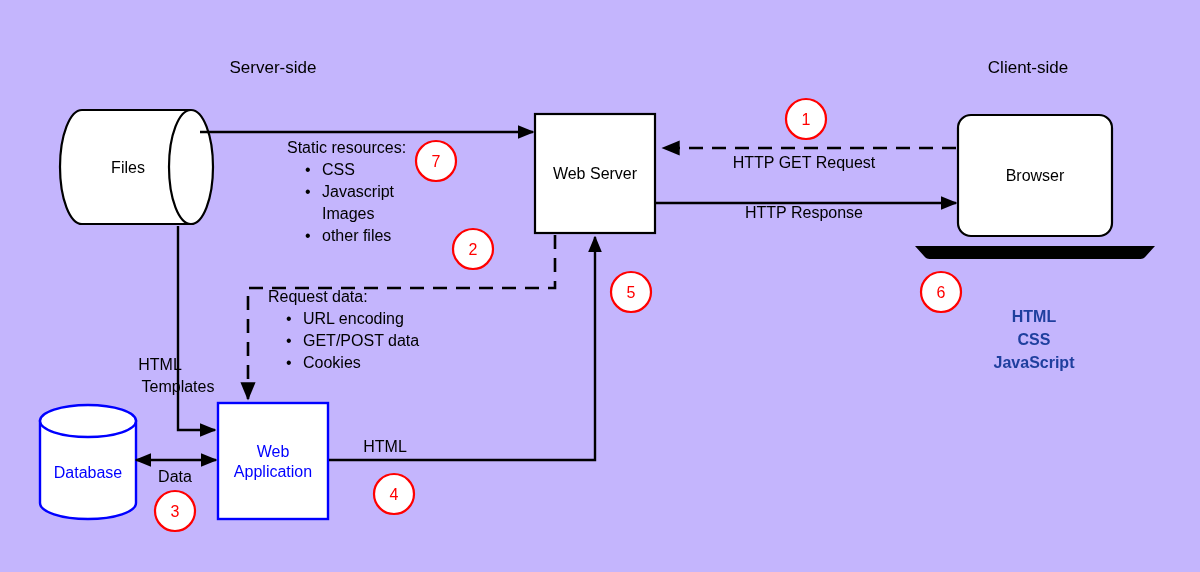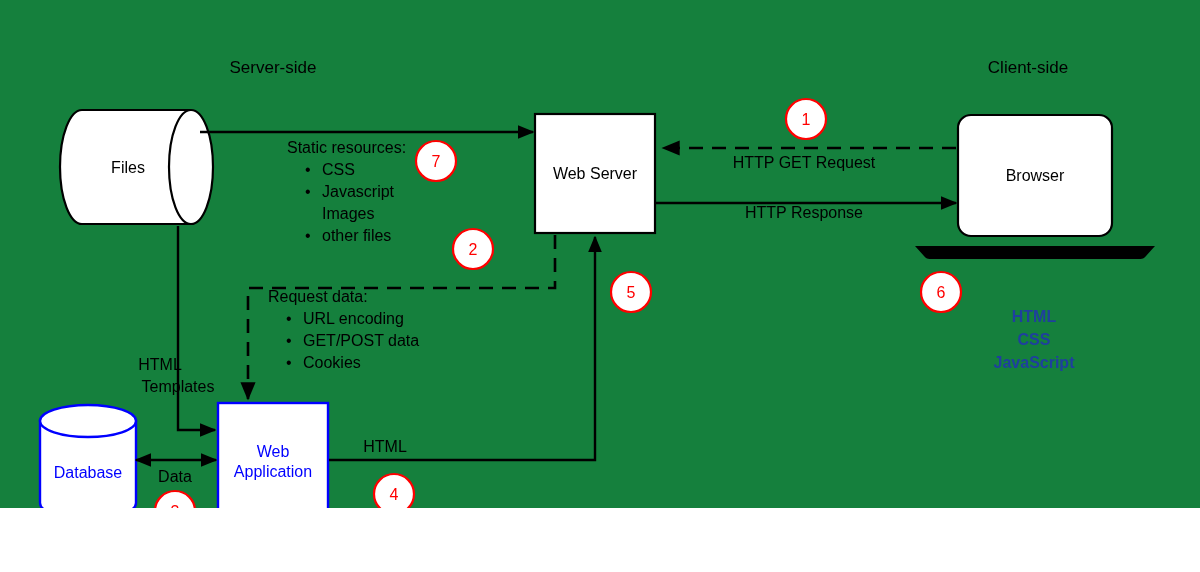--- a/index.html
+++ b/index.html
@@ -3,22 +3,22 @@
 <meta charset="utf-8">
 <style>
   html, body {
     margin: 0;
     padding: 0;
     background: #ffffff;
   }
   #page {
     position: relative;
     width: 1200px;
-    height: 508px;
-    background: #15803d;
+    height: 572px;
+    background: #c4b5fd;
     overflow: hidden;
     font-family: "Liberation Sans", sans-serif;
   }
   svg#diagram {
     position: absolute;
     left: 0;
     top: 0;
     width: 1200px;
     height: 572px;
   }

